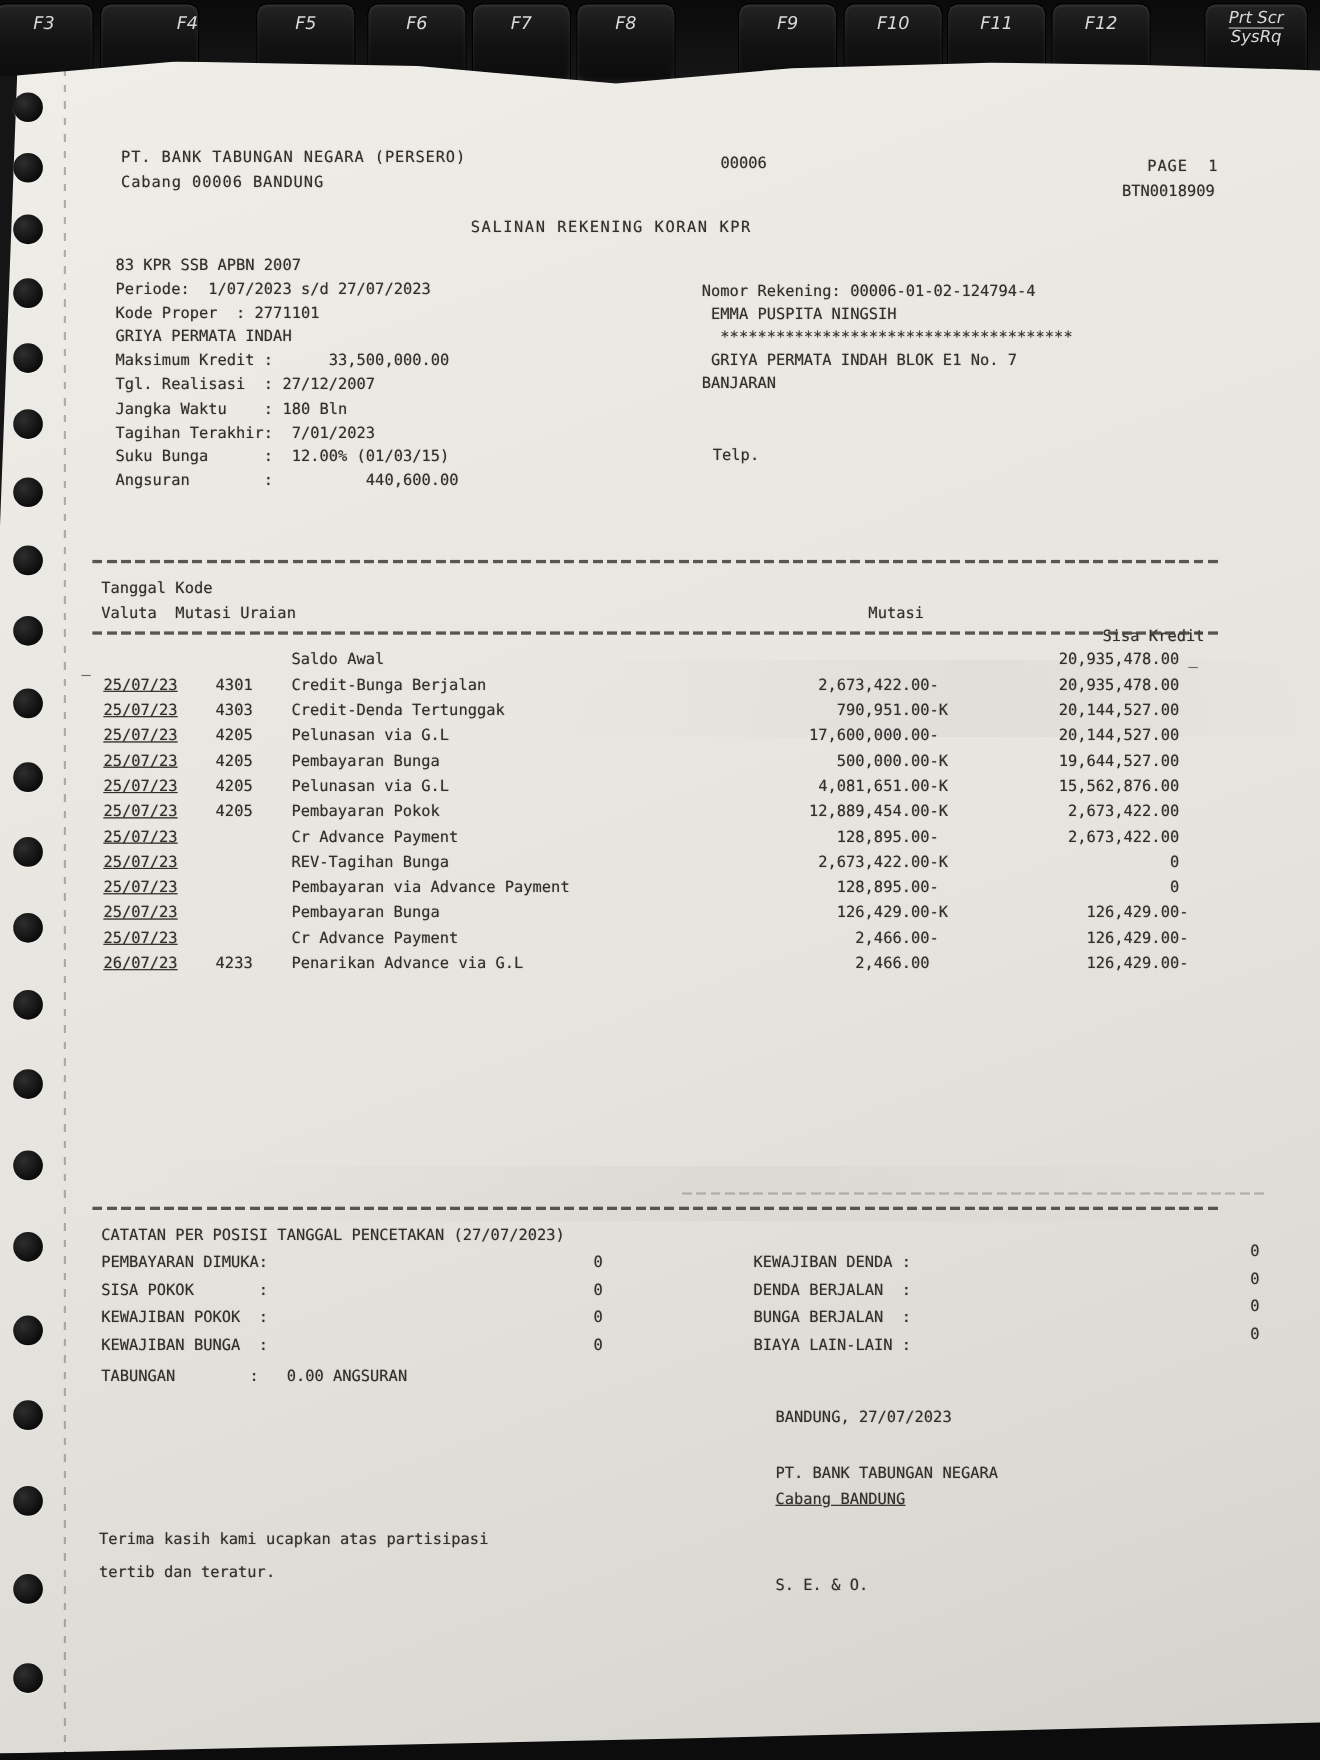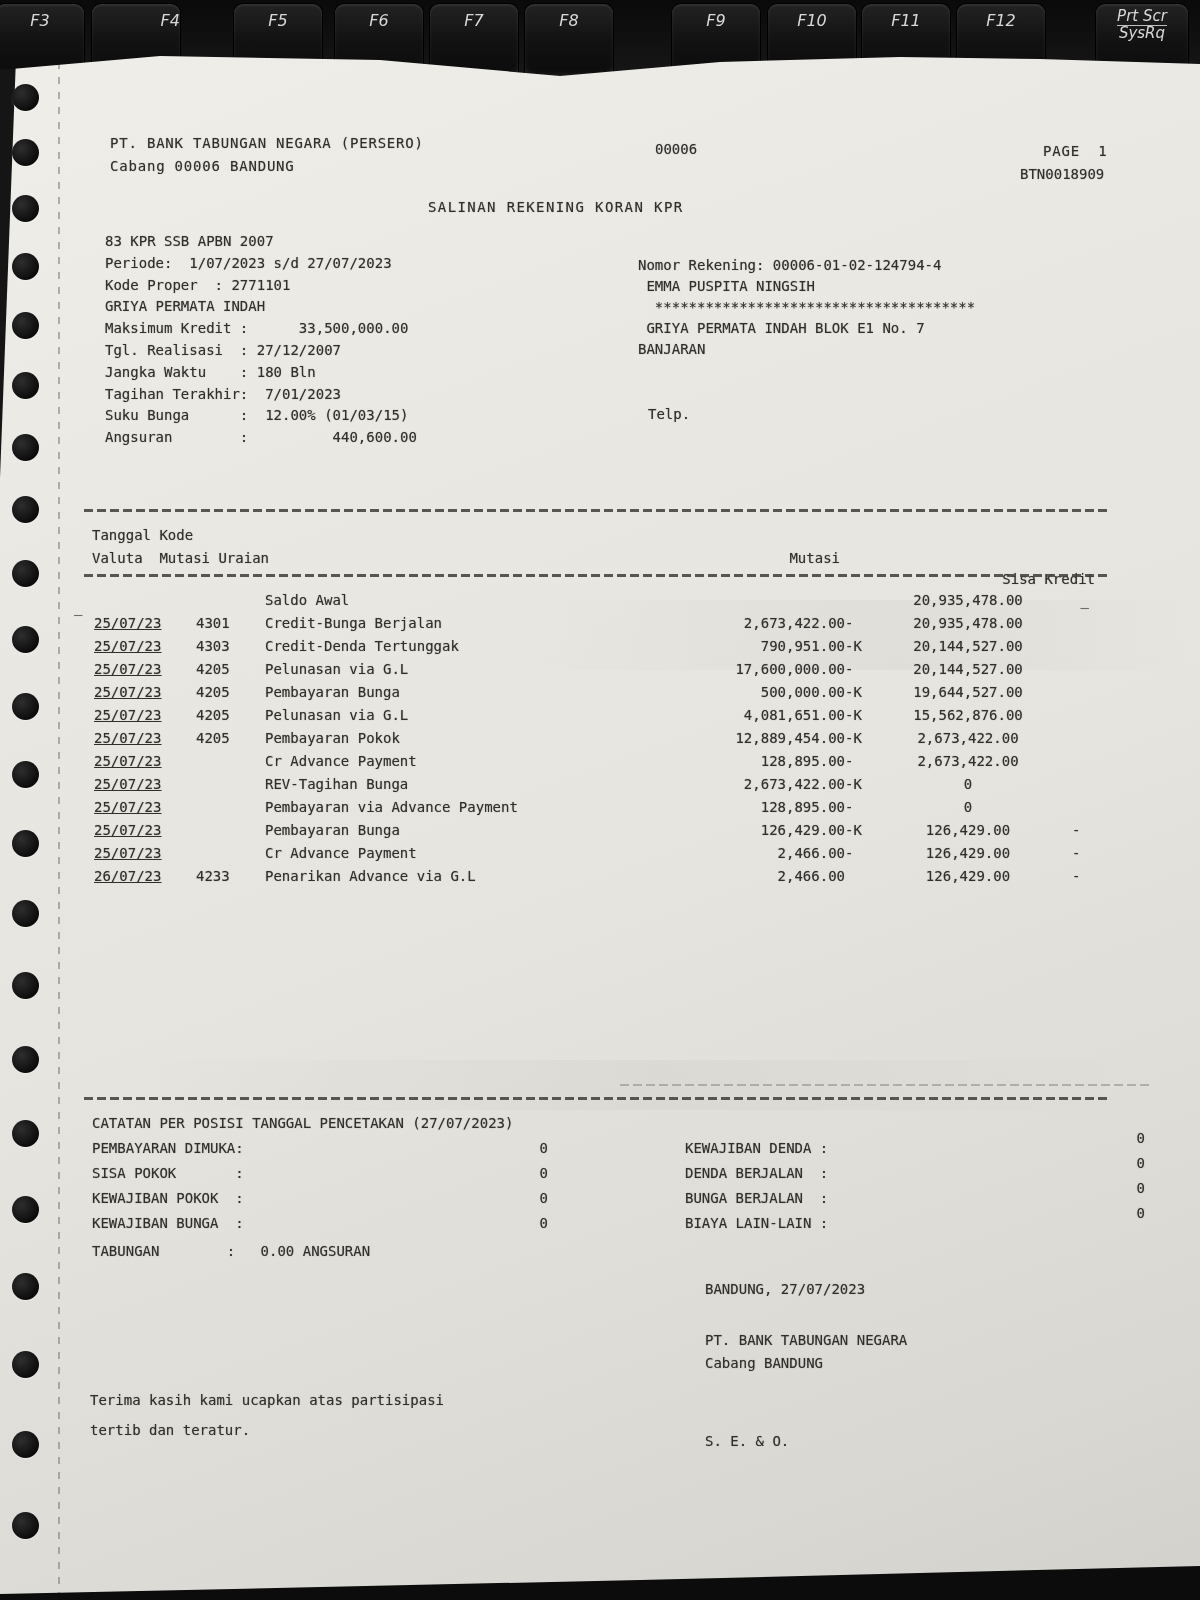--- a/index.html
+++ b/index.html
@@ -44,21 +44,21 @@
   .acct-lines{line-height:21px;}
   .close-lines{line-height:30px;margin-left:15px;}
   
   .t-row{position:relative;height:23px;}
   .t-row span{position:absolute;top:0;white-space:pre;}
   .c-tgl{left:94px;text-decoration:underline;}
   .c-kode{left:196px;}
   .c-ur{left:265px;}
   .c-mnum{left:620px;width:225px;text-align:right;}
   .c-msuf{left:845px;width:30px;}
-  .c-snum{left:864px;width:208px;text-align:center;}
+  .c-snum{left:864px;width:208px;text-align:right;}
   .c-ssuf{left:1072px;width:40px;}
   
   .cat-row{position:relative;height:25px;}
   .cat-row .lbl{position:absolute;left:0;top:0;white-space:pre;}
   .cat-row .val{position:absolute;right:0;top:0;text-align:right;}
   .cat-right .val{top:-10px;}
   .sig-lines{line-height:24px;}
 </style>
 </head>
 <body>
@@ -139,18 +139,18 @@
 
     <div class="dash faint" style="left:620px;top:1084px;width:530px;"></div>
     <div class="dash" style="left:84px;top:1097px;width:1024px;"></div>
     <div class="doc" style="left:92px;top:1112px;">CATATAN PER POSISI TANGGAL PENCETAKAN (27/07/2023)</div>
     <div class="doc" style="left:92px;top:1137px;width:456px;" id="cat-left"><div class="cat-row"><span class="lbl">PEMBAYARAN DIMUKA:</span><span class="val">0</span></div><div class="cat-row"><span class="lbl">SISA POKOK       :</span><span class="val">0</span></div><div class="cat-row"><span class="lbl">KEWAJIBAN POKOK  :</span><span class="val">0</span></div><div class="cat-row"><span class="lbl">KEWAJIBAN BUNGA  :</span><span class="val">0</span></div></div>
     <div class="doc cat-right" style="left:685px;top:1137px;width:460px;" id="cat-right"><div class="cat-row"><span class="lbl">KEWAJIBAN DENDA :</span><span class="val">0</span></div><div class="cat-row"><span class="lbl">DENDA BERJALAN  :</span><span class="val">0</span></div><div class="cat-row"><span class="lbl">BUNGA BERJALAN  :</span><span class="val">0</span></div><div class="cat-row"><span class="lbl">BIAYA LAIN-LAIN :</span><span class="val">0</span></div></div>
     <div class="doc" style="left:92px;top:1240px;">TABUNGAN        :   0.00 ANGSURAN</div>
 
     <div class="doc" style="left:705px;top:1278px;">BANDUNG, 27/07/2023</div>
     <div class="doc sig-lines" style="left:705px;top:1328px;">PT. BANK TABUNGAN NEGARA</div>
-    <div class="doc" style="left:705px;top:1352px;">Cabang BANDUNG</div>
+    <div class="doc" style="left:705px;top:1352px;text-decoration:underline;">Cabang BANDUNG</div>
     <div class="doc" style="left:705px;top:1430px;">S. E. &amp; O.</div>
 
     <div class="doc list close-lines" style="left:75px;top:1385px;"><div class="line">Terima kasih kami ucapkan atas partisipasi</div><div class="line">tertib dan teratur.</div></div>
   </div>
 </div>
 
 </body></html>

